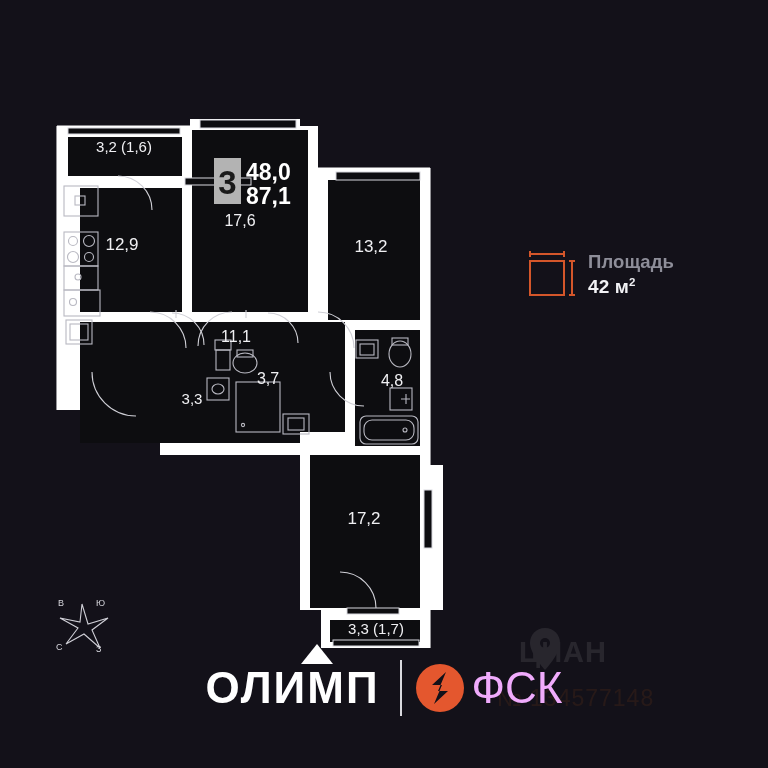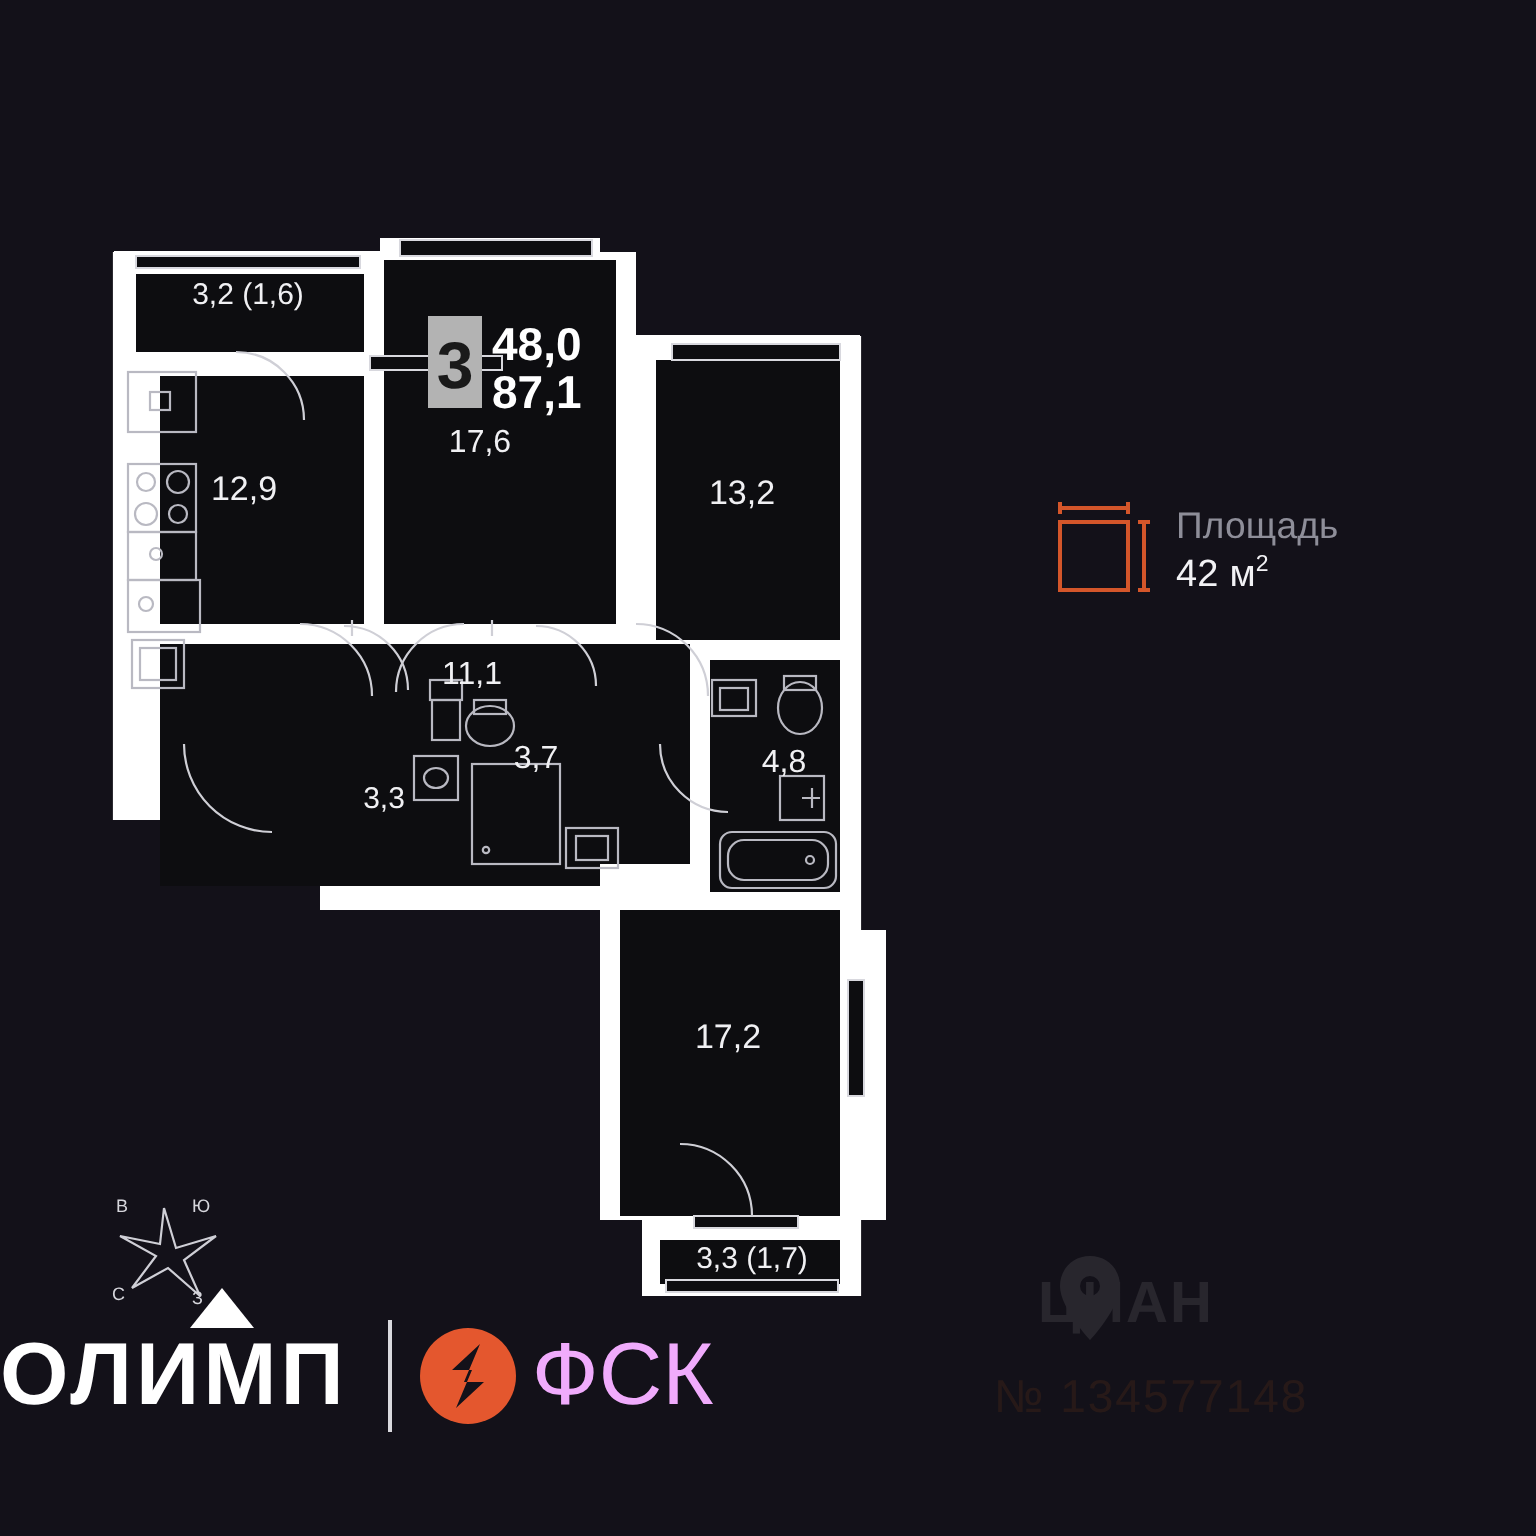--- a/index.html
+++ b/index.html
@@ -11,35 +11,35 @@
     overflow:hidden;
     color:#fff;
   }
   #stage { position:absolute; inset:0; }
 
   
   #plan { position:absolute; left:0; top:0; width:768px; height:768px; }
 
   
   .legend { position:absolute; left:524px; top:248px; width:244px; }
-  .legend-row { display:flex; align-items:flex-end; margin-bottom:38px; }
+  .legend-row { display:flex; align-items:flex-start; margin-bottom:38px;font-weight:bold; }
   .legend-icon { width:56px; flex:0 0 56px; height:52px; position:relative; }
   .legend-text { padding-left:8px; padding-top:2px; }
   .legend-label {
     font-size:18.5px; color:#8e8e99; line-height:24px; letter-spacing:.1px;
   }
   .legend-value {
     font-size:19px; color:#f2f2f5; line-height:25px; letter-spacing:.1px;
   }
   .legend-value sup { font-size:11.5px; vertical-align:super; line-height:0; }
 
   
   .brand {
     position:absolute; left:0; bottom:52px; width:768px;
-    display:flex; align-items:center; 
+    display:flex; align-items:center; justify-content:center;
   }
   .brand-olimp {
     font-size:44px; font-weight:700; letter-spacing:2px; color:#ffffff;
     position:relative; line-height:44px;
   }
   .brand-tri {
     position:absolute; left:95px; top:-22px;
     width:0;height:0;border-left:16px solid transparent;
     border-right:16px solid transparent;border-bottom:20px solid #fff;
   }

